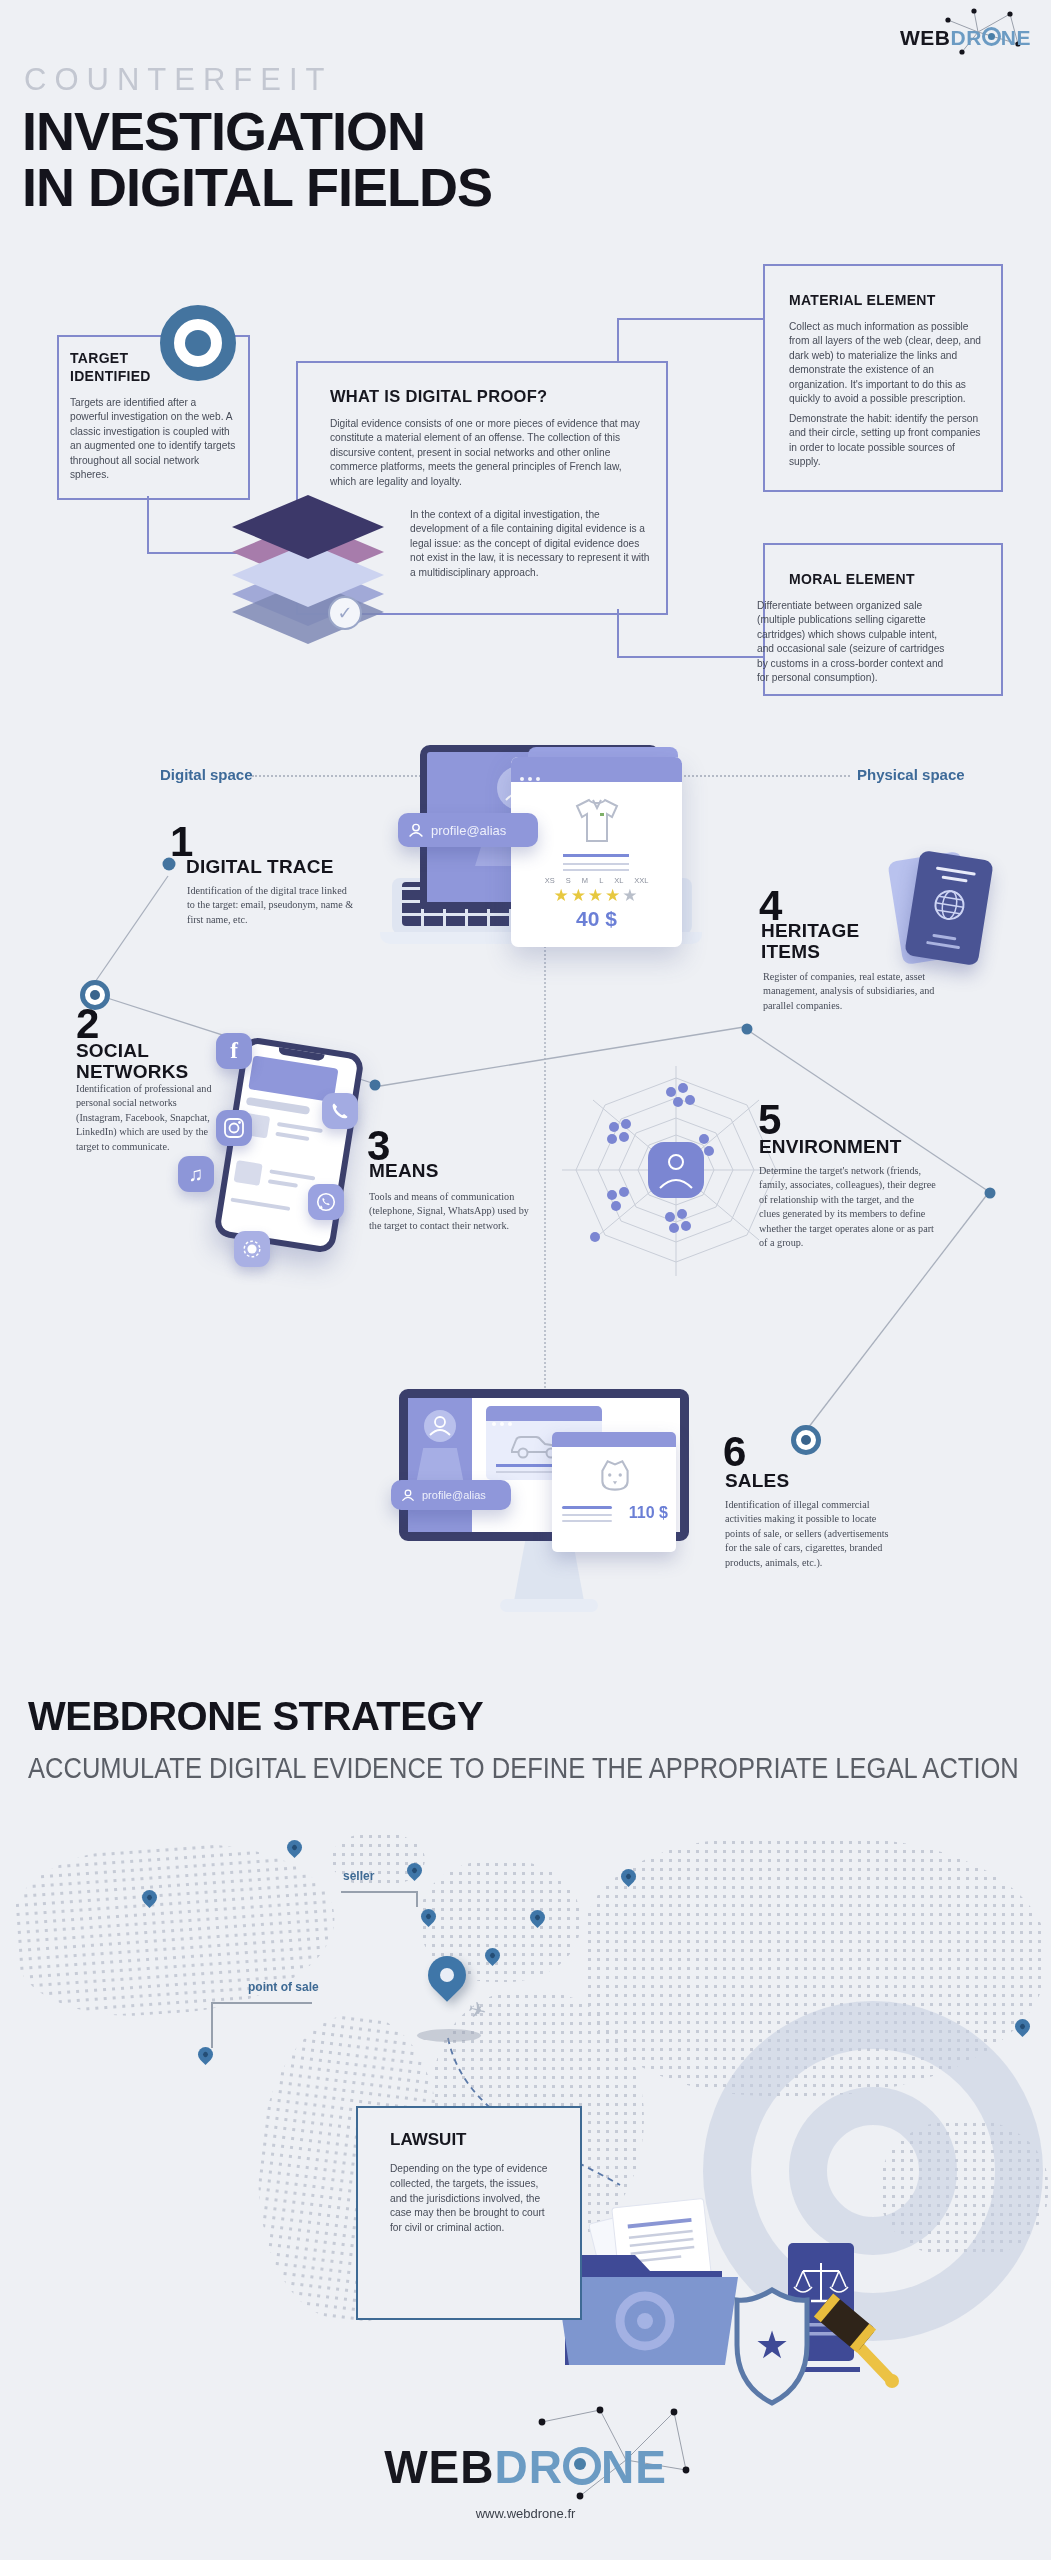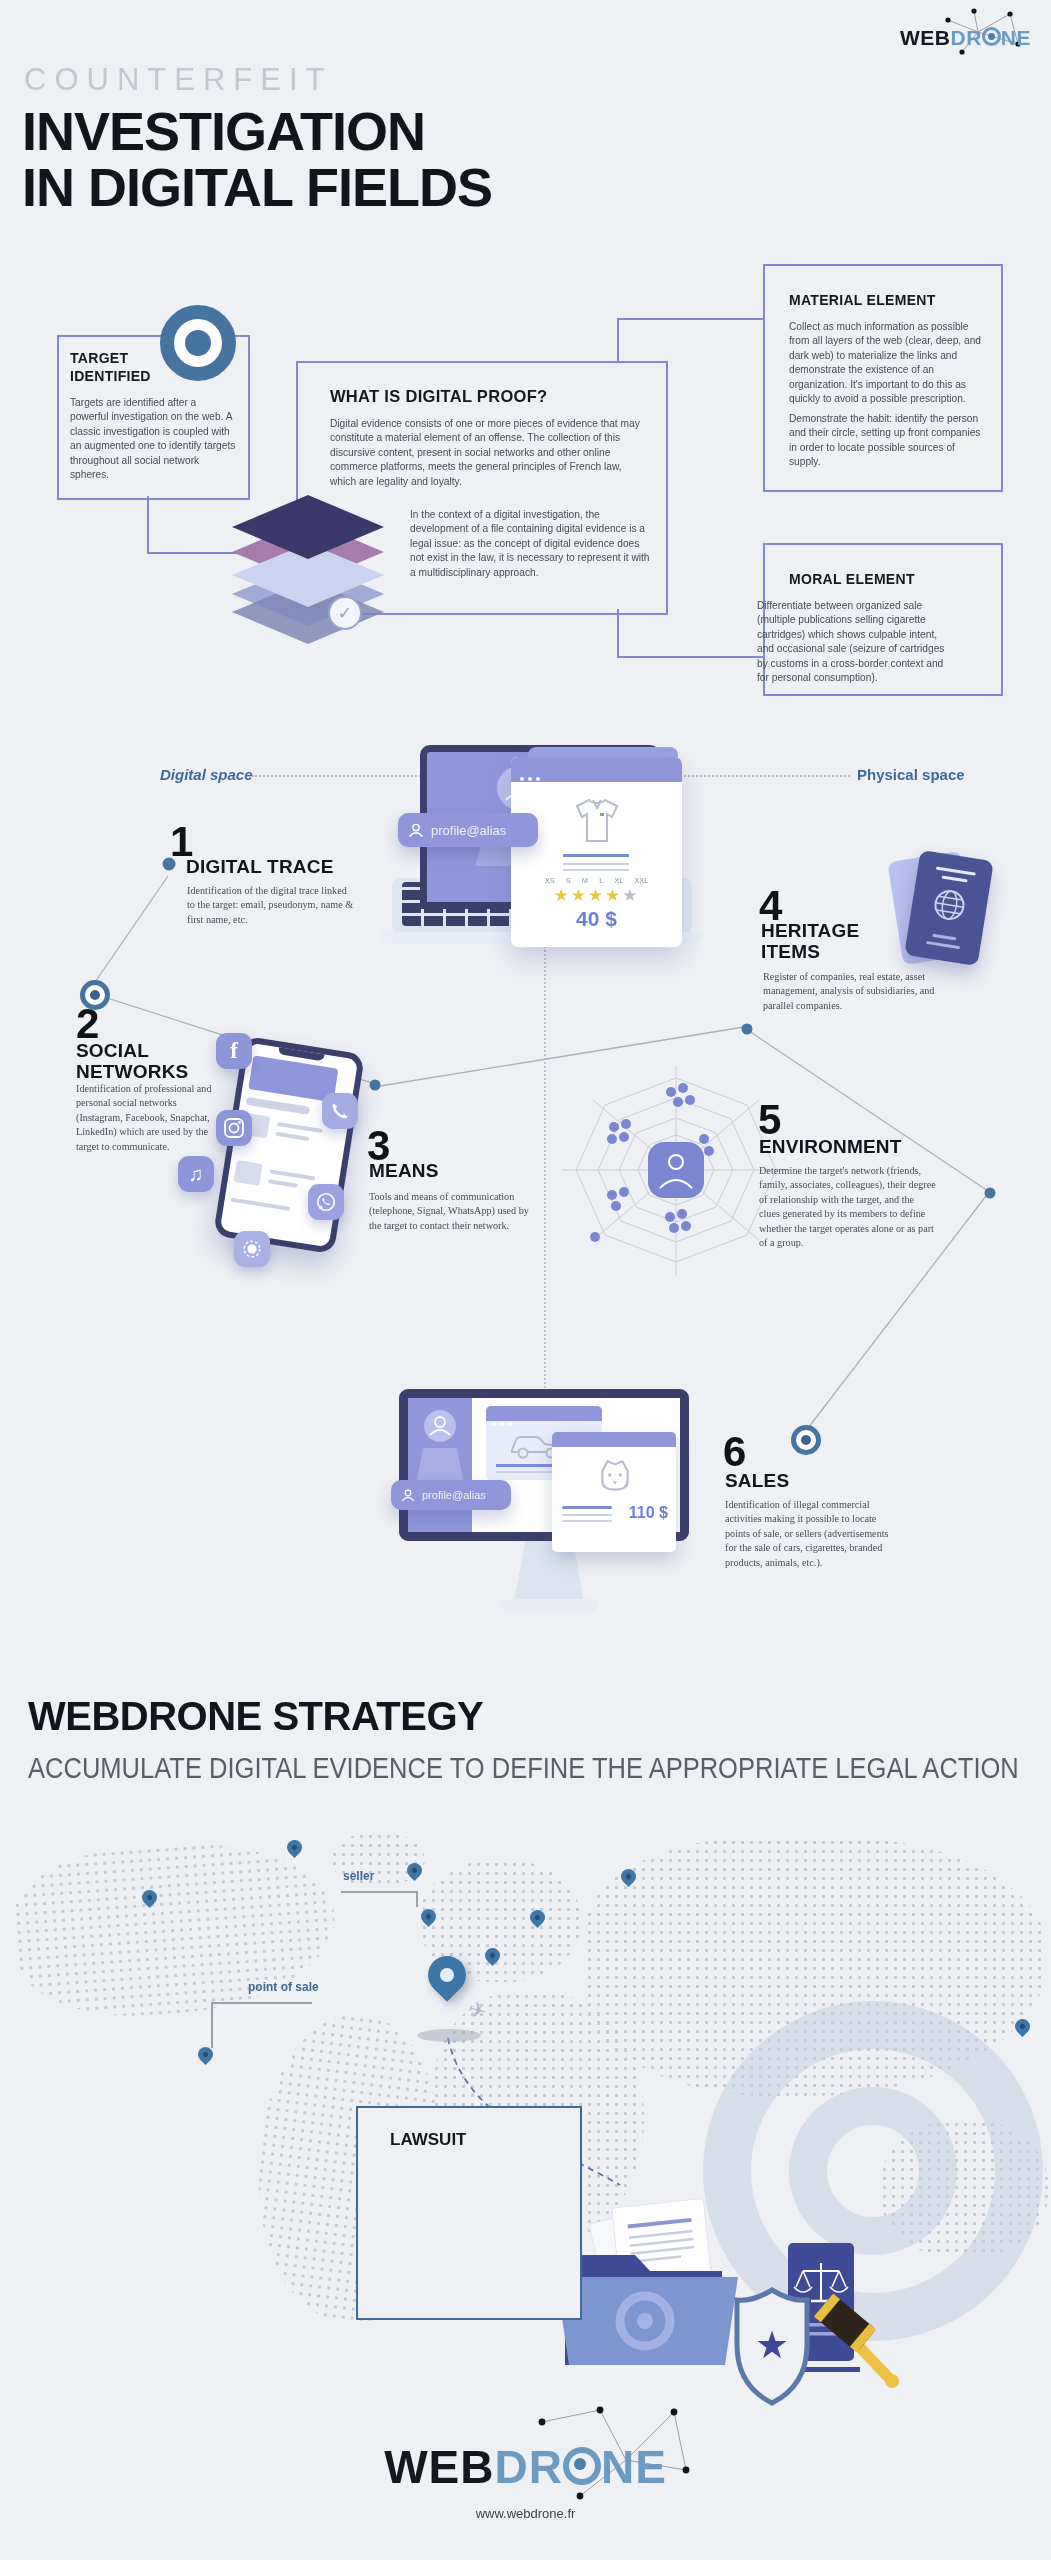--- a/index.html
+++ b/index.html
@@ -52,21 +52,21 @@
   .ly1{top:495px;background:#3c3869;z-index:3;}
   .ly2{top:520px;background:#a77cab;z-index:2;}
   .ly3{top:543px;background:#ccd3f0;z-index:2;}
   .ly4{top:562px;background:#98a1d4;opacity:.9;z-index:1;}
   .ly5{top:580px;background:#7e88b4;opacity:.85;z-index:1;}
   .check{left:328px;top:596px;width:30px;height:30px;border-radius:50%;background:#f3f5fa;border:2px solid #9aa6c8;
          color:#9aa6c8;font-size:18px;line-height:30px;text-align:center;z-index:4;}
 
   
   .space-label{font-size:15px;font-weight:800;color:#3d6a99;z-index:3;}
-  .lab-dig{left:160px;top:766px;font-style:italic;}
+  .lab-dig{left:160px;top:766px;}
   .lab-phy{left:857px;top:766px;}
   .dot-h{border-top:2px dotted #b4bac6;height:0;z-index:1;}
   .dl1{left:252px;top:775px;width:172px;}
   .dl2{left:668px;top:775px;width:182px;}
   .divider{left:544px;top:942px;height:446px;width:0;border-left:2px dotted #bcc2cd;z-index:1;}
 
   .num{font-size:42px;font-weight:800;color:#111118;z-index:3;letter-spacing:-1px;}
   .step-title{font-size:19px;font-weight:800;color:#14141c;line-height:1.12;z-index:3;letter-spacing:.2px;}
   .step-body{font-size:10.2px;line-height:1.42;color:#474c58;z-index:3;font-family:Liberation Serif, serif;}
   .n1{left:170px;top:818px;} .t1{left:186px;top:856px;width:200px;} .b1{left:187px;top:884px;width:168px;}
@@ -533,20 +533,21 @@
 
   <div class="abs maplab" style="left:343px;top:1869px;">seller</div>
   <div class="abs lead" style="left:341px;top:1891px;width:76px;height:1.5px;"></div>
   <div class="abs lead" style="left:416px;top:1891px;width:1.5px;height:16px;"></div>
   <div class="abs maplab" style="left:248px;top:1980px;">point of sale</div>
   <div class="abs lead" style="left:211px;top:2002px;width:101px;height:1.5px;"></div>
   <div class="abs lead" style="left:211px;top:2002px;width:1.5px;height:46px;"></div>
 
   <div class="abs box-lawsuit"></div>
   <div class="abs t-law-title">LAWSUIT</div>
+  <div class="abs t-law-body">Depending on the type of evidence collected, the targets, the issues, and the jurisdictions involved, the case may then be brought to court for civil or criminal action.</div>
 
   <svg class="abs" style="left:540px;top:2195px;z-index:3;" width="365" height="225" viewBox="0 0 365 225">
     <g transform="rotate(-14 100 70)">
         <rect x="60" y="18" width="80" height="112" rx="3" fill="#f6f8fc" stroke="#e0e4ef"></rect>
       </g>
     <g transform="rotate(-6 124 70)">
       <rect x="78" y="8" width="92" height="122" rx="3" fill="#ffffff" stroke="#e0e4ef"></rect>
       <rect x="92" y="26" width="64" height="4" fill="#8a96d4"></rect>
       <rect x="92" y="38" width="64" height="2.5" fill="#c9cede"></rect>
         <rect x="92" y="46" width="64" height="2.5" fill="#c9cede"></rect>

